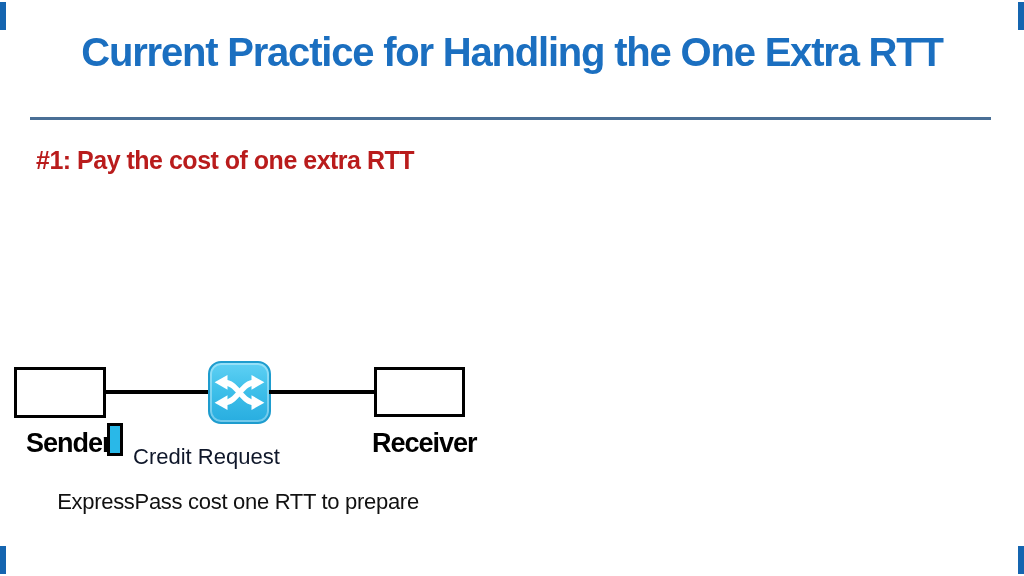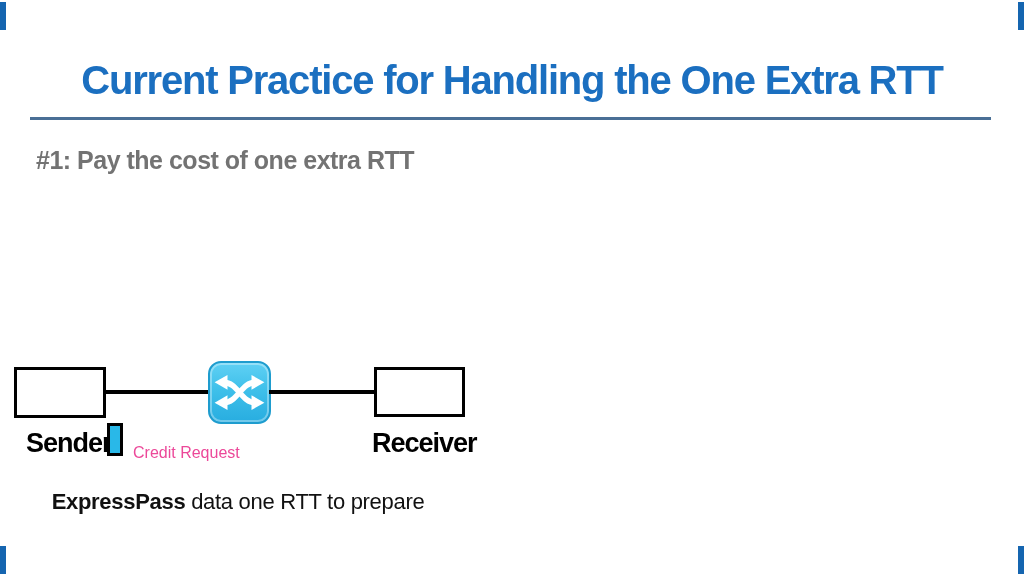--- a/index.html
+++ b/index.html
@@ -18,32 +18,31 @@
   .accent-tr{left:1018px;top:2px;}
   .accent-br{left:1018px;top:546px;}
 
   
   .slide-title{
     position:absolute;left:0;top:30px;width:1024px;
     text-align:center;
     font-size:40px;font-weight:600;letter-spacing:-1.2px;
     color:#1b6fc0;
     white-space:nowrap;
-    margin-top:28px;
   }
   .title-rule{
     position:absolute;left:30px;top:117px;width:961px;height:3px;
     background:#4a6f96;
   }
 
   
   .section-heading{
     position:absolute;left:36px;top:146px;
     font-size:25px;font-weight:bold;letter-spacing:-0.5px;
-    color:#737373;
+    color:#b91c1c;
     white-space:nowrap;
   }
 
   
   .node-box{
     position:absolute;background:#ffffff;border:3px solid #000000;
     box-sizing:border-box;
   }
   .sender-box{left:14px;top:367px;width:92px;height:51px;}
   .receiver-box{left:374px;top:367px;width:91px;height:50px;}
@@ -69,31 +68,31 @@
   .sender-label{left:26px;top:428px;}
   .receiver-label{left:372px;top:428px;width:95px;text-align:left;}
 
   .credit-rect{
     position:absolute;left:107px;top:423px;width:16px;height:33px;
     box-sizing:border-box;
     background:#29b8e8;border:3px solid #000000;
   }
   .credit-label{
     position:absolute;left:133px;top:444px;
-    font-size:16px;color:#ec4899;white-space:nowrap;
+    font-size:22px;color:#0f172a;white-space:nowrap;
   }
 
   
   .note{
     position:absolute;left:28px;top:486px;width:420px;
     text-align:center;
     font-size:22px;line-height:31px;letter-spacing:-0.3px;
     color:#111111;
   }
-  .note .b{font-weight:bold;margin-top:6px;}
+  .note .b{font-weight:normal;margin-top:6px;}
 </style>
 </head>
 <body>
 
 <div class="slide">
 
   <div class="accent-bar accent-tl"></div>
   <div class="accent-bar accent-bl"></div>
   <div class="accent-bar accent-tr"></div>
   <div class="accent-bar accent-br"></div>
@@ -119,16 +118,16 @@
 
   <div class="link link-right"></div>
   <div class="node-box receiver-box"></div>
 
   <div class="node-label sender-label">Sender</div>
   <div class="credit-rect"></div>
   <div class="credit-label">Credit Request</div>
   <div class="node-label receiver-label">Receiver</div>
 
   <div class="note">
-    <span class="b">ExpressPass</span><span> data one RTT to prepare</span><br>
+    <span class="b">ExpressPass</span><span> cost one RTT to prepare</span><br>
   </div>
 
 </div>
 
 </body></html>

